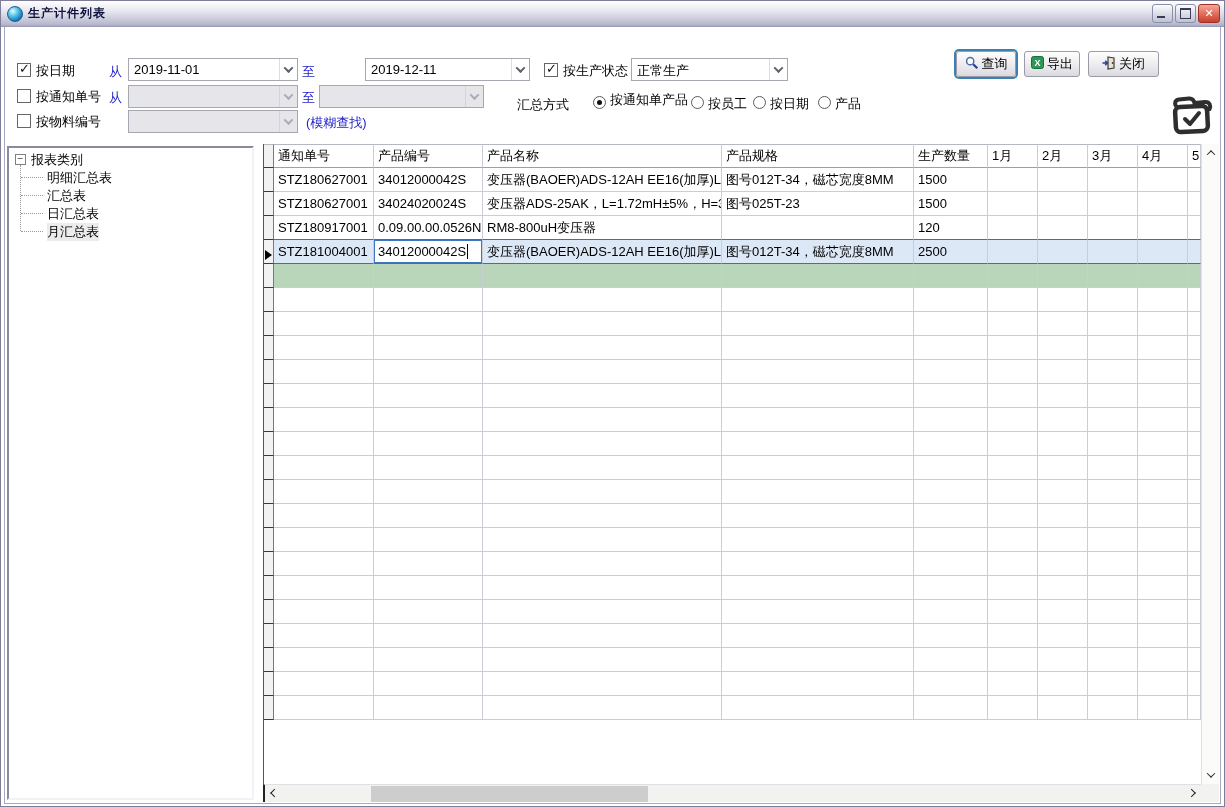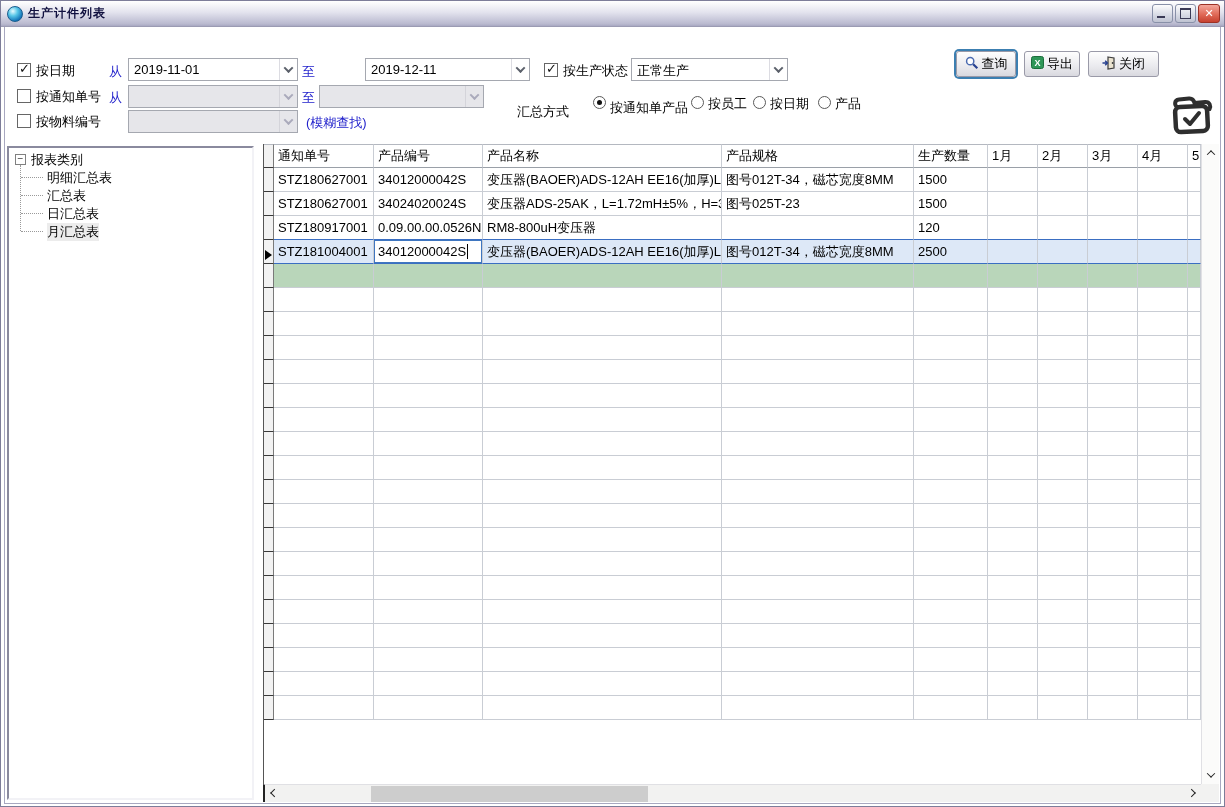--- a/index.html
+++ b/index.html
@@ -176,23 +176,23 @@
         <span class="mark">✓</span>
       </div>
     <div class="lbl" style="left:562px; top:35px;">按生产状态</div>
     <div class="combo" style="left:630px; top:31px; width:157px;">
       <div class="val">正常生产</div>
       <div class="drop">
           <span class="chev"></span>
         </div>
     </div>
 
-    <div class="lbl" style="left:516px; top:76px;">汇总方式</div>
+    <div class="lbl" style="left:516px; top:69px;">汇总方式</div>
     <div class="rb sel" style="left:592px; top:69px;"></div>
-    <div class="lbl" style="left:609px; top:72px;">按通知单产品</div>
+    <div class="lbl" style="left:609px; top:64px;">按通知单产品</div>
     <div class="rb" style="left:690px; top:69px;"></div>
     <div class="lbl" style="left:707px; top:68px;">按员工</div>
     <div class="rb" style="left:752px; top:69px;"></div>
     <div class="lbl" style="left:769px; top:68px;">按日期</div>
     <div class="rb" style="left:817px; top:69px;"></div>
     <div class="lbl" style="left:834px; top:68px;">产品</div>
 
     <div class="push-btn focus" style="left:955px; top:24px; width:60px;">
       <span class="bicon">
         <svg width="14" height="14" viewBox="0 0 14 14">

